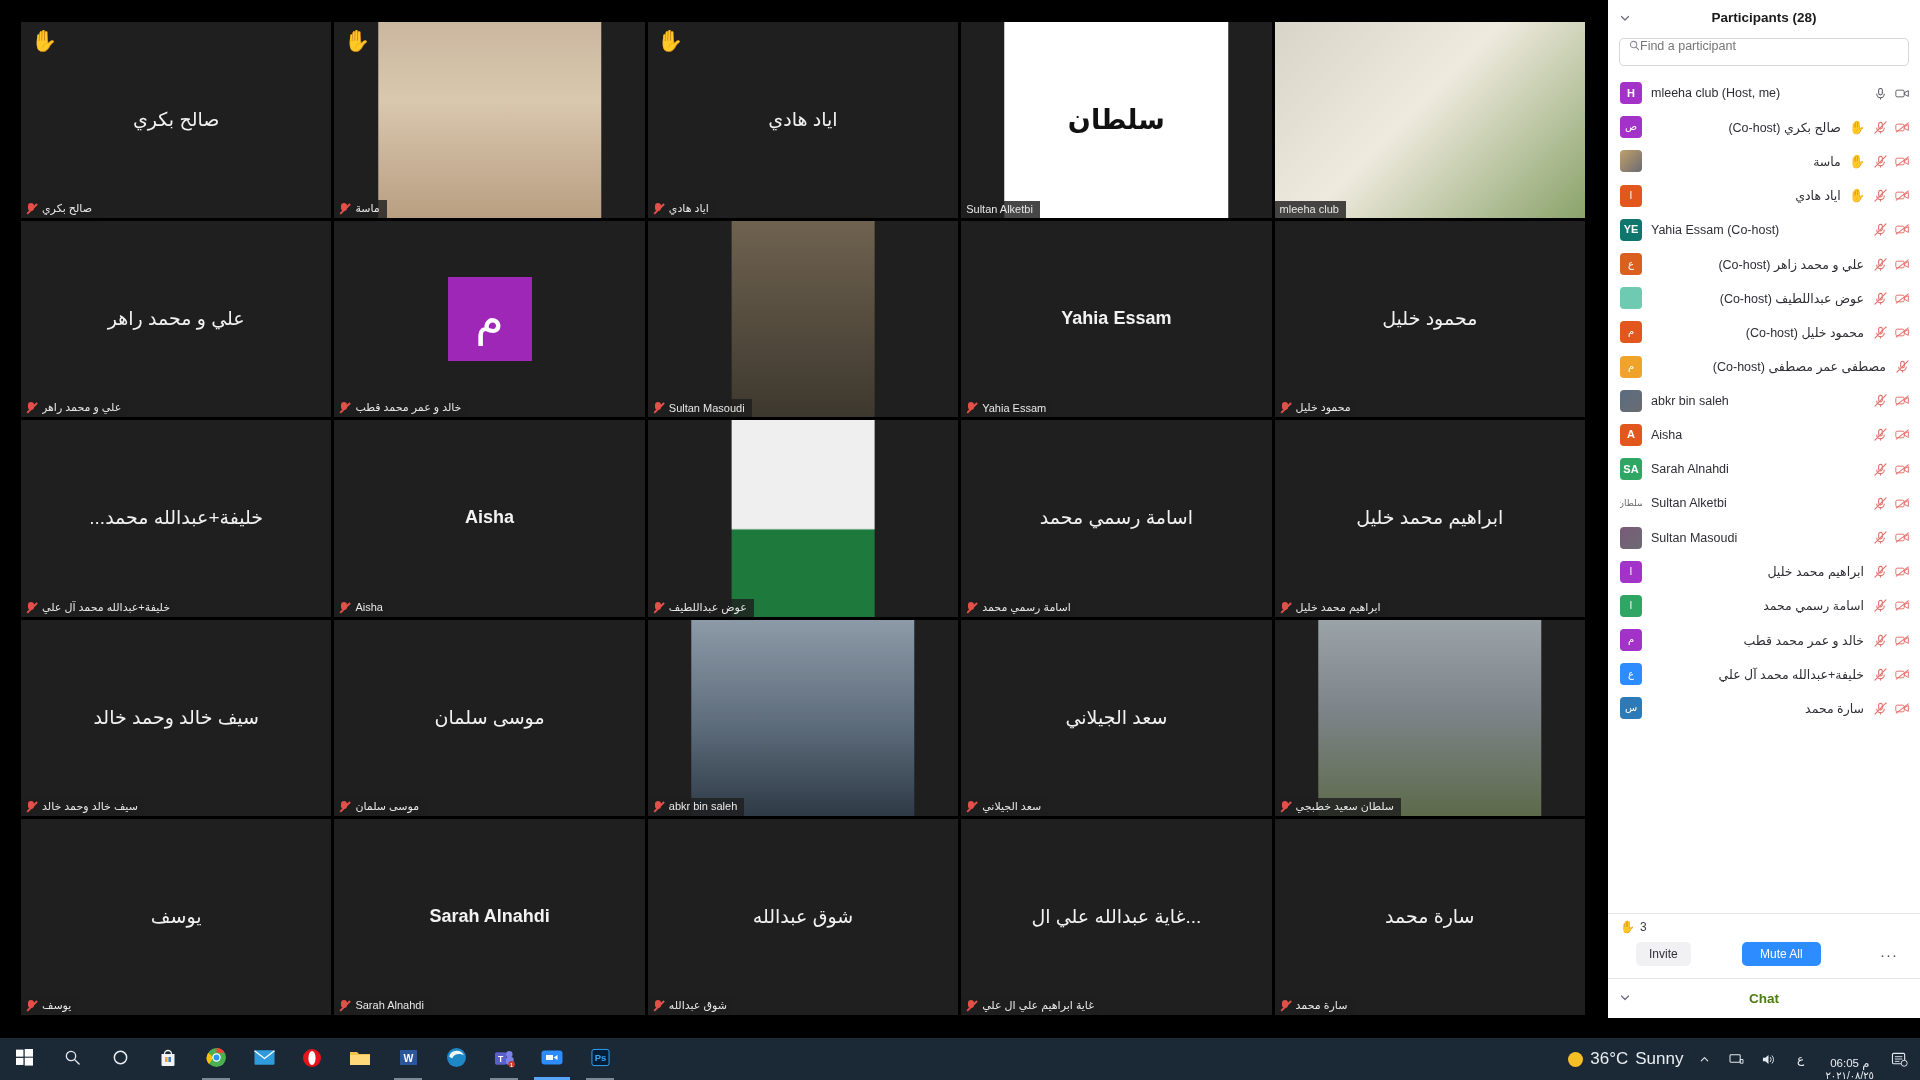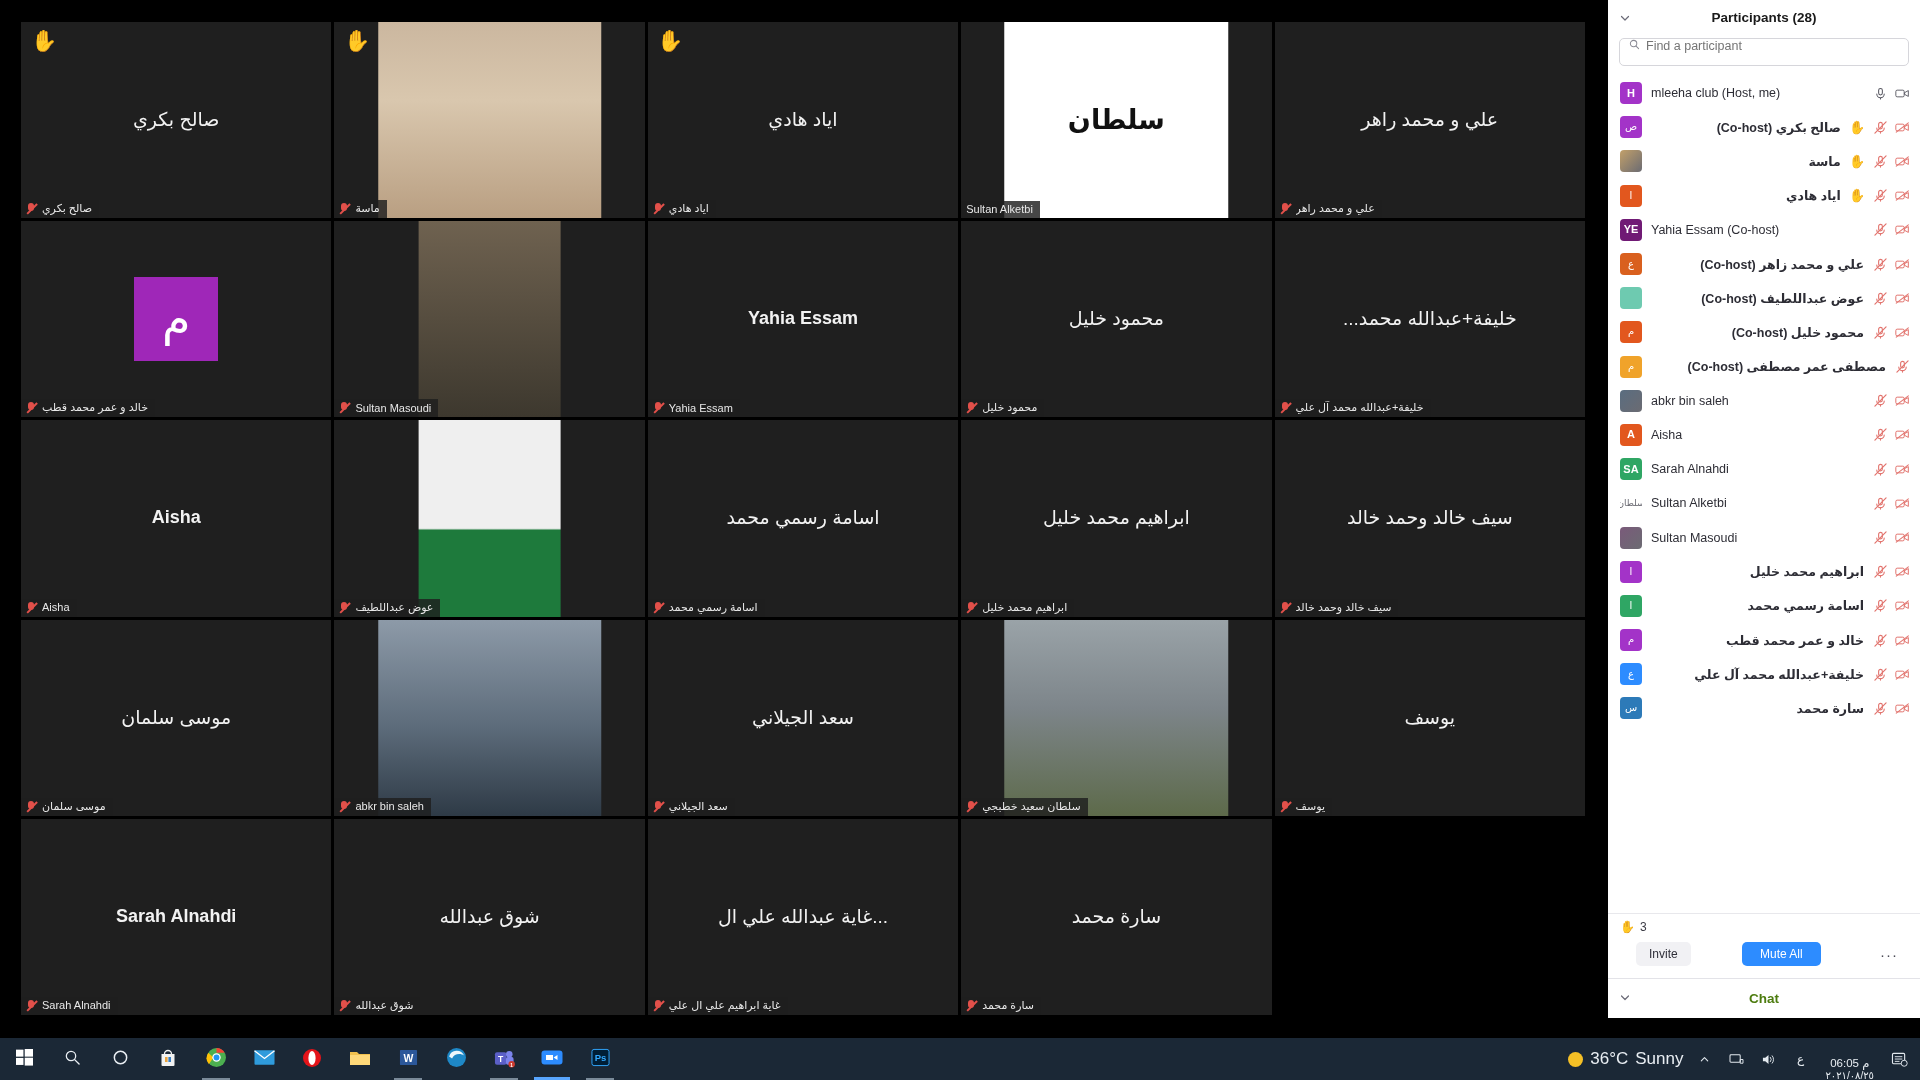--- a/index.html
+++ b/index.html
@@ -130,22 +130,22 @@
   }
   .panel-header .title {
     flex: 1; text-align: center;
     font-size: 13.5px; font-weight: 700; color: #1a1a1a;
   }
   .search-wrap { flex: 0 0 auto; padding: 2px 11px 8px 11px; }
   .search-box {
     height: 28px;
     border: 1px solid #d6d6db;
     border-radius: 5px;
-    display: flex; align-items: flex-end;
-    gap: 6px; padding: 12px 9px;
+    display: flex; align-items: flex-start;
+    padding: 0 9px;
     background: #fff;
   }
   .search-box svg { flex: 0 0 auto; }
   .search-box input {
     border: 0; outline: 0; flex: 1;
     font-size: 12.5px; color: #6a6a75;
     font-family: inherit;
     background: transparent;
   }
 
@@ -173,21 +173,21 @@
   .pav.photo { background: #9a8f84; }
   .pav.blank { background: transparent; color: #6a6a72; font-size: 9px; font-weight: 400; }
   .pname {
     flex: 1 1 auto;
     font-size: 12.5px;
     color: #2d2d35;
     white-space: nowrap;
     overflow: hidden;
     text-overflow: ellipsis;
   }
-  .pname.rtl { direction: rtl; text-align: right; font-weight: bold; }
+  .pname.rtl { direction: rtl; text-align: right; }
   .picons {
     flex: 0 0 auto;
     display: flex; align-items: center; gap: 7px;
   }
   .hand-badge { font-size: 13px; line-height: 1; }
   .ic { width: 15px; height: 13px; display: block; }
 
   .panel-footer {
     flex: 0 0 auto;
     border-top: 1px solid #e8e8ec;
@@ -290,20 +290,26 @@
         </div>
       </div>
       <div class="tile">
         <div class="tile-media wide" style="background: rgb(255, 255, 255);">
           <div style="position: absolute; left: 0px; right: 0px; top: 50%; transform: translateY(-50%); text-align: center; color: rgb(17, 17, 17); font-size: 27px; font-weight: 700; direction: rtl;">سلطان</div>
         </div>
         <div class="tile-footer">
           <span class="label">Sultan Alketbi</span>
         </div>
       </div>
+      <div class="tile speaking">
+        <div class="tile-media full" style="background: linear-gradient(135deg, rgb(216, 212, 200) 0%, rgb(239, 234, 222) 45%, rgb(138, 163, 106) 100%);"></div>
+        <div class="tile-footer">
+          <span class="label latin">mleeha club</span>
+        </div>
+      </div>
       <div class="tile">
         <div class="tile-name-center">علي و محمد راهر</div>
         <div class="tile-footer">
           <span class="mic-off"></span>
           <span class="label">علي و محمد راهر</span>
         </div>
       </div>
       <div class="tile">
         <div class="letter-avatar" style="background: rgb(159, 39, 184);">م</div>
         <div class="tile-footer">
@@ -538,21 +544,21 @@
             <span>
               <svg class="ic" viewBox="0 0 18 14">
                 <rect x="1" y="3" width="10" height="8" rx="1.6" fill="none" stroke="#e2746e" stroke-width="1.2"></rect>
                 <path d="M11.5 6 L16 3.5 v7 L11.5 8z" fill="none" stroke="#e2746e" stroke-width="1.2" stroke-linejoin="round"></path>
                 <path d="M1.5 12.5 L16 1.5" stroke="#e2746e" stroke-width="1.3" stroke-linecap="round"></path>
               </svg>
             </span>
           </div>
         </div>
         <div class="prow">
-          <div class="pav" style="background: #701a75;">YE</div>
+          <div class="pav" style="background: #0f766e;">YE</div>
           <div class="pname">Yahia Essam (Co-host)</div>
           <div class="picons">
             <span>
               <svg class="ic" viewBox="0 0 16 14">
                 <rect x="6" y="1.5" width="4" height="7" rx="2" fill="none" stroke="#e2746e" stroke-width="1.2"></rect>
                 <path d="M4 7.5 a4 4 0 0 0 8 0 M8 11.5 v1.5" stroke="#e2746e" stroke-width="1.2" fill="none" stroke-linecap="round"></path>
                 <path d="M2 13 L14 1" stroke="#e2746e" stroke-width="1.3" stroke-linecap="round"></path>
               </svg>
             </span>
             <span>

